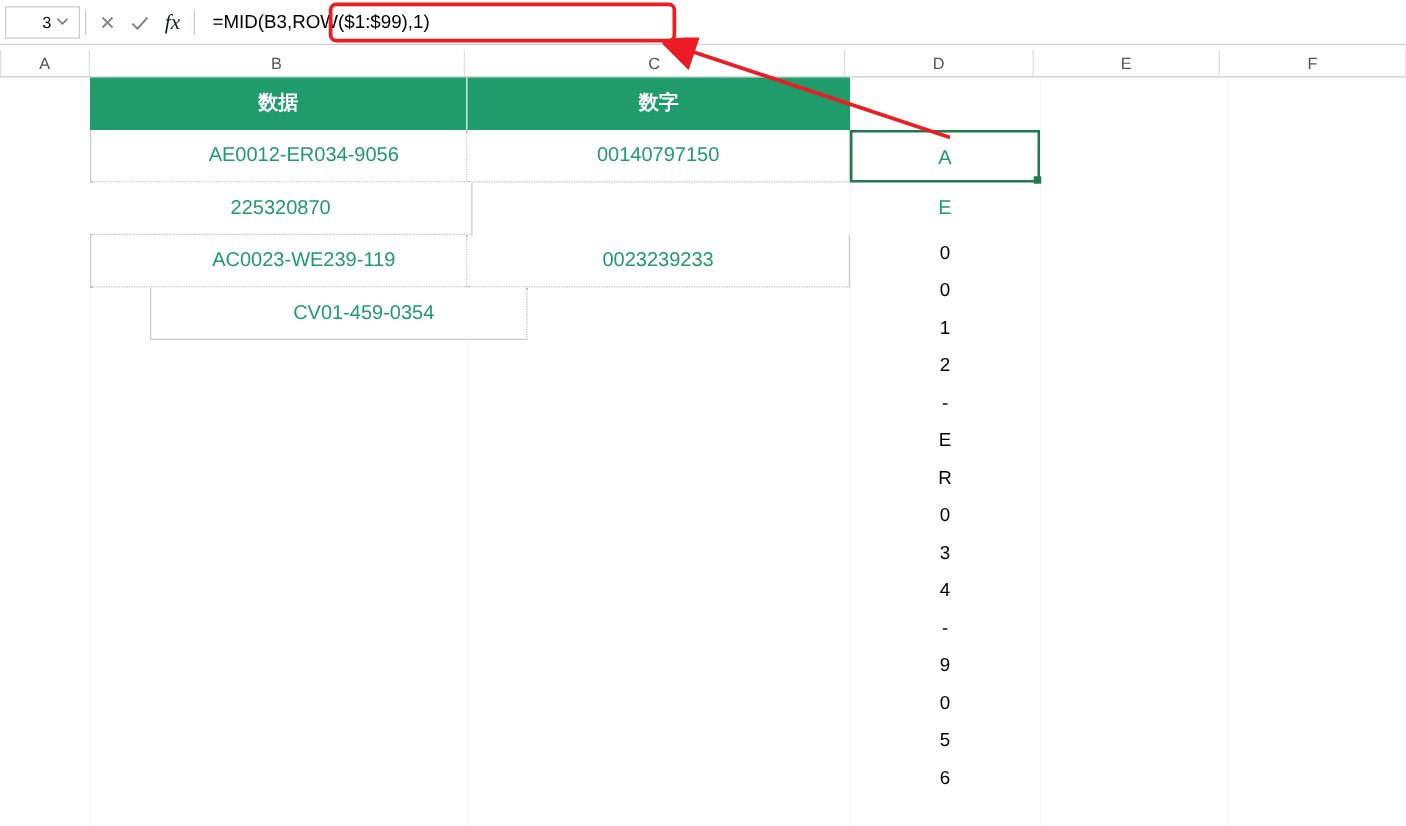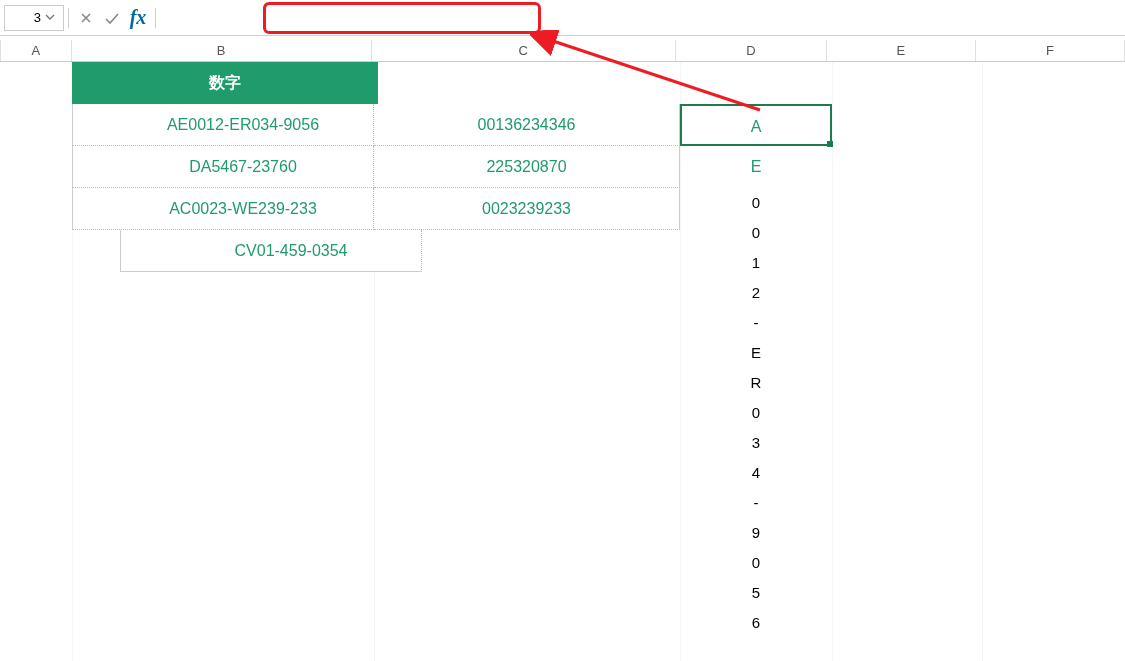--- a/index.html
+++ b/index.html
@@ -3,21 +3,21 @@
 <meta charset="utf-8">
 <style>
 * { box-sizing: border-box; margin: 0; padding: 0; }
 body { font-family: "Microsoft YaHei", Arial, sans-serif; font-size: 14px; background: #fff; overflow: hidden; width: 1125px; height: 661px; position: relative; }
 
 .formula-bar { display: flex; align-items: center; height: 36px; border-bottom: 1px solid #d0d0d0; padding: 0 4px; background: #fff; }
 .name-box { width: 60px; height: 26px; border: 1px solid #ccc; display: flex; align-items: center; justify-content: flex-end; padding: 0 8px; font-size: 13px; background:#fff; }
 .name-box-chevron { margin-left: 4px; color:#555; }
 .vert-sep { width: 1px; height: 20px; background: #ccc; margin: 0 4px; }
 .fb-btn { width: 26px; height: 26px; display: flex; align-items: center; justify-content: center; color: #6b6b6b; cursor: pointer; }
-.fx-label { font-style: italic; font-family: "Times New Roman", serif; font-size: 20px; color:#0369a1; user-select:none;font-weight:bold; }
+.fx-label { font-style: italic; font-family: "Times New Roman", serif; font-size: 17px; color:#0f172a; user-select:none; }
 .formula-input { flex: 1; height: 26px; border: none; outline: none; font-size: 15px; padding: 0 8px 0 10px; }
 .formula-highlight { position: absolute; top:2px; left:263px; width:278px; height:32px; border: 3px solid #ed1c24; border-radius: 6px; pointer-events: none; z-index: 50; }
 
 .col-headers { display: flex; height: 22px; border-bottom: 1px solid #ccc; margin-top: 4px; }
 .col-h { text-align: center; font-size: 13px; color: #555; border-right: 1px solid #e0e0e0; line-height: 22px; }
 .col-h.A { width: 72px; border-left:1px solid #e0e0e0; }
 .col-h.B { width: 302px; }
 .col-h.C { width: 306px; }
 .col-h.D { width: 152px; }
 .col-h.E { width: 150px; }
@@ -71,20 +71,21 @@
   </div>
   <div class="fb-btn">
     <svg width="16" height="14" viewBox="0 0 16 14">
         <path d="M2 8 L6 12 L14 3" stroke="#888" stroke-width="1.6" fill="none"></path>
       </svg>
   </div>
   <div class="fb-btn">
     <span class="fx-label">fx</span>
   </div>
   <div class="vert-sep"></div>
+  <input class="formula-input" value="=MID(B3,ROW($1:$99),1)" style="">
 </div>
 <div class="formula-highlight"></div>
 
 <div class="col-headers">
   <div class="col-h A">A</div>
   <div class="col-h B">B</div>
   <div class="col-h C">C</div>
   <div class="col-h D">D</div>
   <div class="col-h E">E</div>
   <div class="col-h F">F</div>
@@ -92,32 +93,32 @@
 
 <div class="grid" style="height:600px;">
   <div class="faint-line" style="left:72px;"></div>
   <div class="faint-line" style="left:374px;"></div>
   <div class="faint-line" style="left:680px;"></div>
   <div class="faint-line" style="left:832px;"></div>
   <div class="faint-line" style="left:982px;"></div>
 
   <div class="data-table">
     <div class="dt-head">
+      <div class="th b">数据</div>
       <div class="th c">数字</div>
     </div>
     <div class="dt-row">
       <div class="td b">AE0012-ER034-9056</div>
-      <div class="td c">00136234346</div>
+      <div class="td c">00140797150</div>
     </div>
     <div class="dt-row">
-      <div class="td b">DA5467-23760</div>
       <div class="td c">225320870</div>
     </div>
     <div class="dt-row">
-      <div class="td b">AC0023-WE239-233</div>
+      <div class="td b">AC0023-WE239-119</div>
       <div class="td c">0023239233</div>
     </div>
     <div class="dt-row">
       <div class="td b">CV01-459-0354</div>
     </div>
   </div>
 
   <div class="d-col">
     <div class="d-cell c0">A</div>
     <div class="d-cell c1">E</div>

